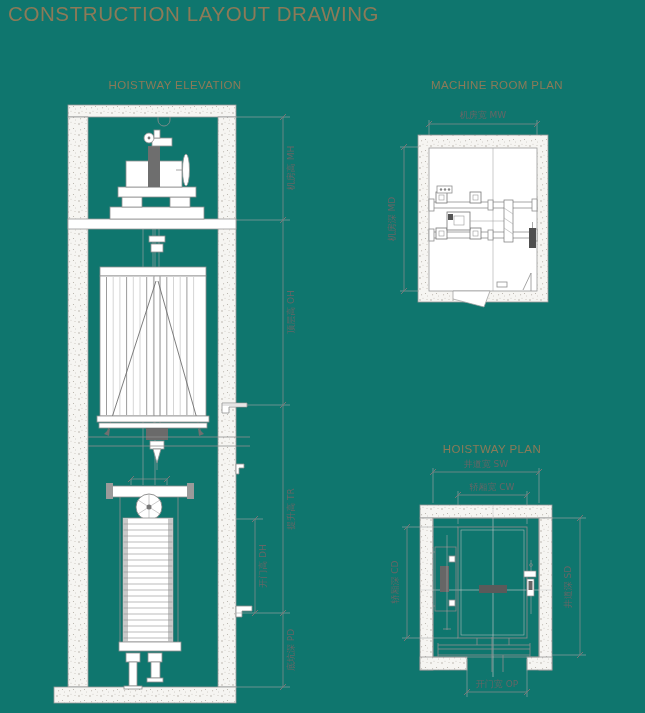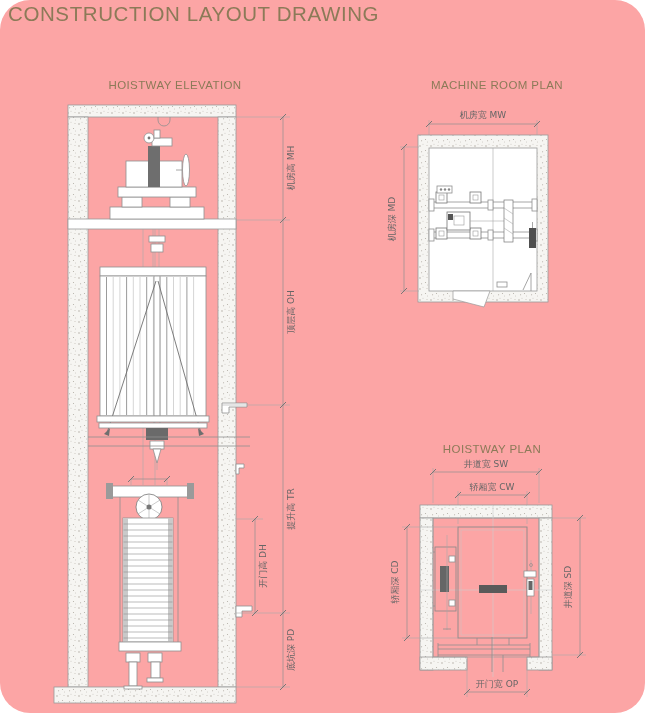--- a/index.html
+++ b/index.html
@@ -1,17 +1,17 @@
 <!DOCTYPE html>
 <html><head>
 <meta charset="utf-8">
 <style>
   html,body{margin:0;padding:0;background:#ffffff;}
-  .page{width:645px;height:713px;position:relative;background:#fca5a5;overflow:hidden;
-        font-family:"Liberation Sans",sans-serif;border-radius:30px;}
+  .page{width:645px;height:713px;position:relative;background:#0f766e;overflow:hidden;
+        font-family:"Liberation Sans",sans-serif;}
   svg{display:block;}
   .title-text{font-size:20.5px;letter-spacing:.6px;fill:#8c7a58;font-family:"Liberation Sans",sans-serif;}
   .heading{font-size:11.5px;letter-spacing:.4px;fill:#8c7a58;font-family:"Liberation Sans",sans-serif;}
   .dim-label{font-size:9px;fill:#666;font-family:"DejaVu Sans","Liberation Sans",sans-serif;}
   .tick{stroke:#777;stroke-width:1;}
   .dimline{stroke:#8f8f8f;stroke-width:.7;fill:none;}
   .extline{stroke:#a8a8a8;stroke-width:.6;fill:none;}
   .wall{stroke:#9a9a9a;stroke-width:.8;}
   .ln{stroke:#8f8f8f;stroke-width:.8;fill:none;}
   .lnthin{stroke:#a8a8a8;stroke-width:.6;fill:none;}

